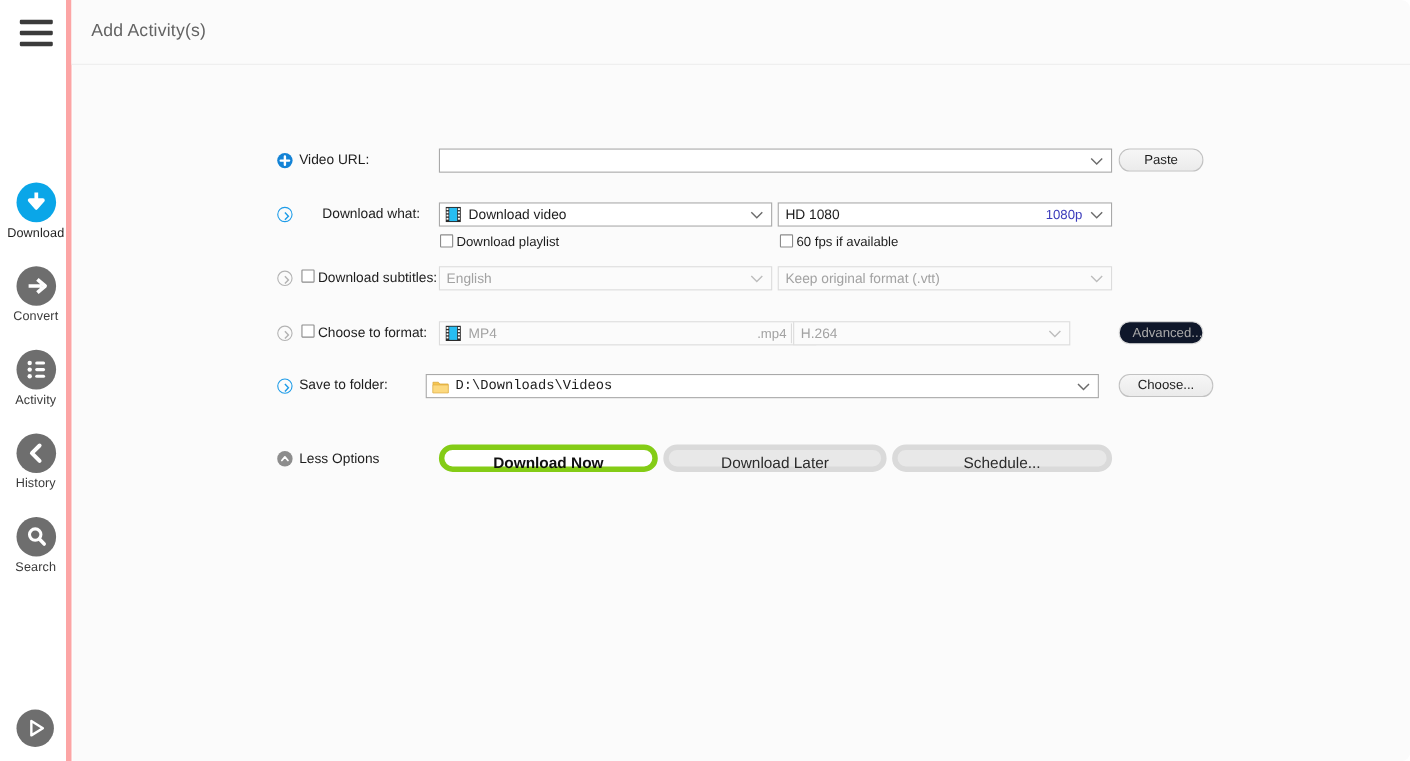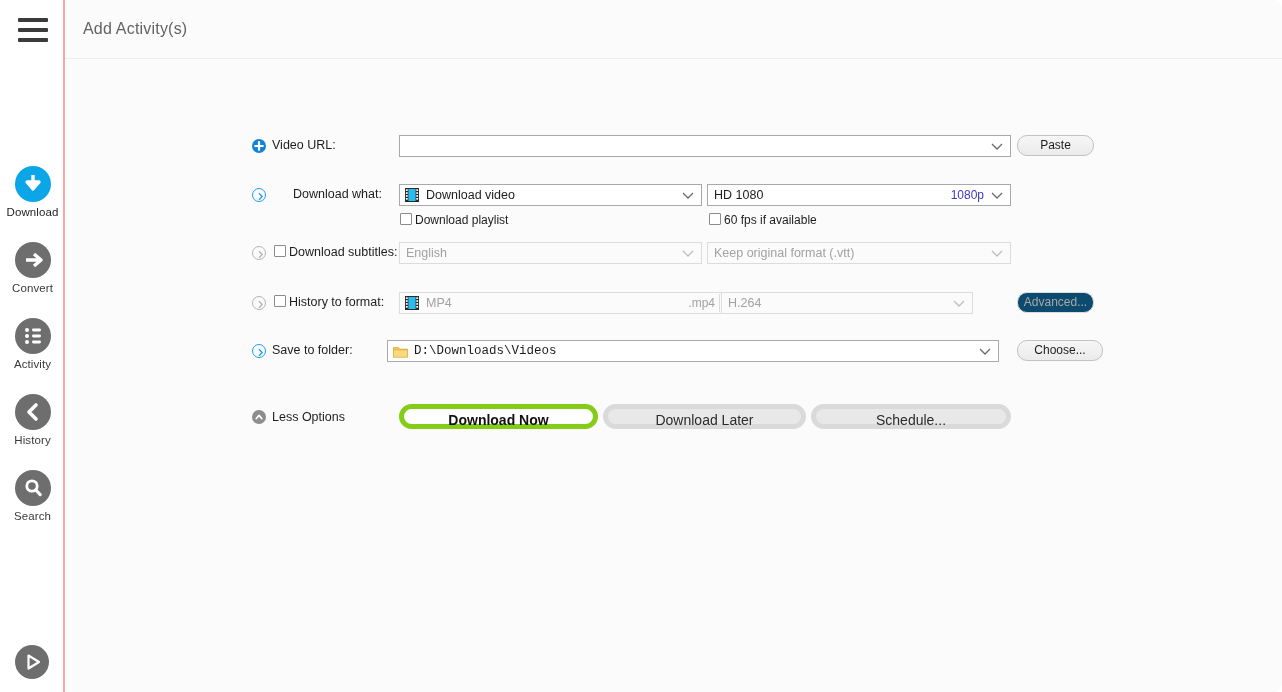--- a/index.html
+++ b/index.html
@@ -15,21 +15,21 @@
     width: 1282px; height: 692px;
     background: #ffffff;
     border-radius: 8px;
     overflow: hidden;
   }
   
   #sidebar {
     position: absolute; left: 0; top: 0;
     width: 65px; height: 692px;
     background: #ffffff;
-    border-right: 2px solid #fca5a5;
+    border-right: 5px solid #fca5a5;
   }
   #hamburger {
     position: absolute; left: 18px; top: 18px;
     width: 30px; height: 24px;
     cursor: pointer;
   }
   #hamburger i {
     display: block;
     height: 4px;
     background: #3b3b3b;
@@ -185,22 +185,23 @@
     border-radius: 10px;
     background: linear-gradient(#f6f6f6, #ebebeb);
     font-size: 12px;
     color: #1d1d1d;
     text-align: center;
     line-height: 19px;
     cursor: pointer;
   }
   .btn.disabled {
     border-color: #dcdcdc;
-    background: #0c4a6e;
+    background: #0f172a;
     color: #a9a9a9;
+    text-align: right;
   }
   
   .pill {
     position: absolute;
     height: 25px;
     border-radius: 13px;
     border: 5px solid #84cc16;
     font-size: 14px;
     text-align: center;
     line-height: 23px;
@@ -393,21 +394,21 @@
       </div>
     </div>
 
     <div class="row" style="top:235px; width:100%;">
       <span class="bullet chev-grey" style="left:186px; top:2px;">
         <svg width="17" height="17" viewBox="0 0 17 17">
             <path d="M7 5.2 l3.2 3.3 -3.2 3.3" fill="none" stroke="#b3b3b3" stroke-width="1.3"></path>
           </svg>
       </span>
       <span class="cbox" style="left:208px; top:1px;"></span>
-      <span class="lbl" style="left:223px; top:1px;">History to format:</span>
+      <span class="lbl" style="left:223px; top:1px;">Choose to format:</span>
 
       <div class="field disabled" style="left:333px; top:-2px; width:343px;">
         <span class="film">
           <svg width="14" height="14" viewBox="0 0 14 14">
             <rect x="0" y="0" width="14" height="14" fill="#2b2b2b"></rect>
             <rect x="3.4" y="1" width="7.2" height="12" fill="#27bdf2"></rect>
             <g fill="#ffffff">
               <rect x="0.9" y="1.3" width="1.8" height="1.7"></rect>
               <rect x="0.9" y="4.2" width="1.8" height="1.7"></rect>
               <rect x="0.9" y="7.1" width="1.8" height="1.7"></rect>

